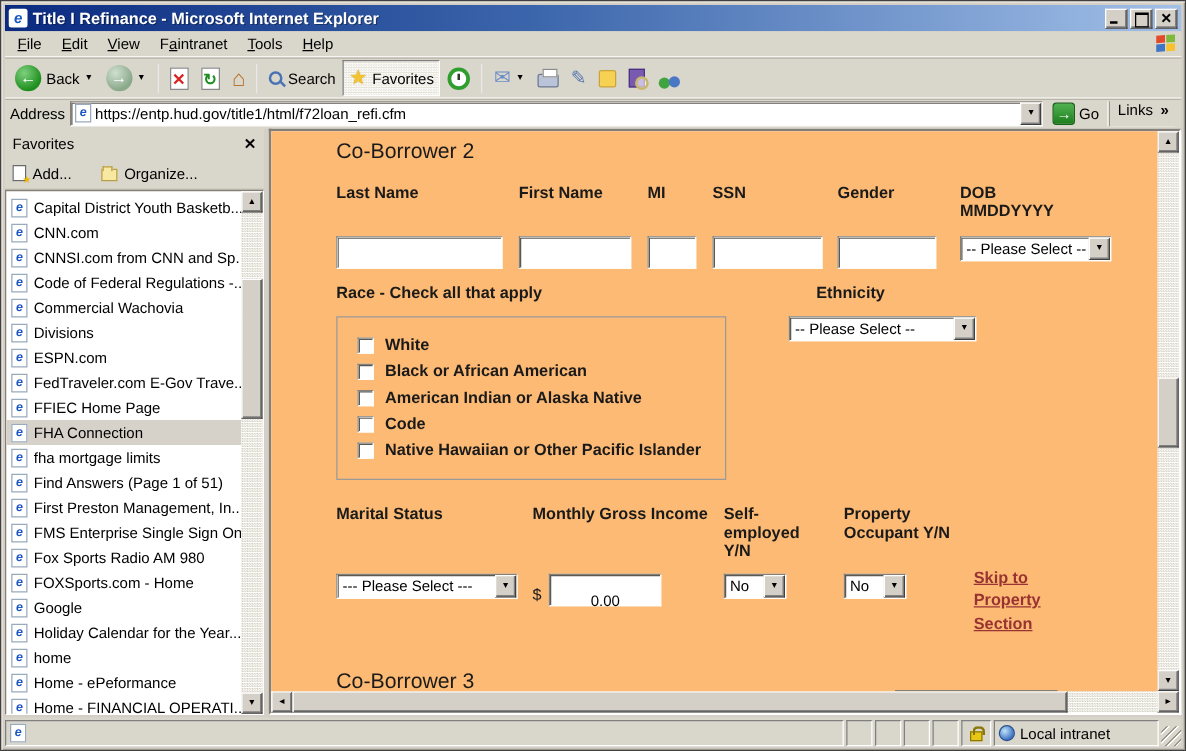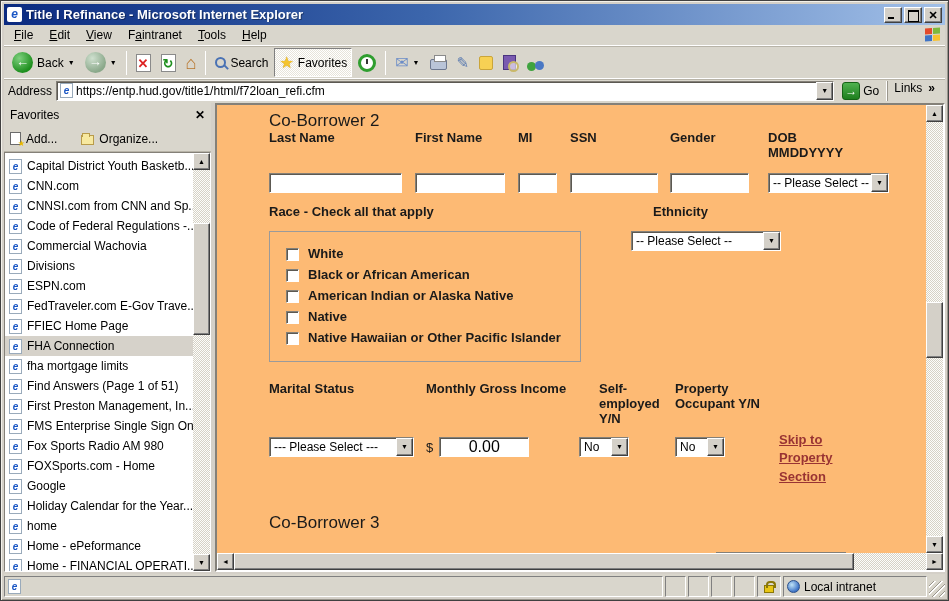--- a/index.html
+++ b/index.html
@@ -135,57 +135,57 @@
 
   
   .content-wrap { flex:1; margin-left:4px; border:2px solid; display:flex; flex-direction:column;
     border-color:#848078 #fff #fff #848078; background:#fff; min-width:0; }
   .content-row { flex:1; display:flex; min-height:0; }
   .page { flex:1; overflow:hidden; background:#fdba74; padding:4px 0 0 52px; position:relative; }
 
   
   .h-sect { font-size:17px; color:#1a1a1a; margin-top:2px; }
   .lbl { font-weight:bold; font-size:13px; color:#1a1a1a; line-height:1.15; }
-  .row-fields { display:grid; grid-template-columns:146px 103px 52px 100px 98px 130px; margin-top:0; }
+  .row-fields { display:grid; grid-template-columns:146px 103px 52px 100px 98px 130px; margin-top:16px; }
   .row-inputs { display:grid; grid-template-columns:146px 103px 52px 100px 98px 130px; margin-top:12px; }
   .xp-input { height:20px; background:#fff; border:1px solid; border-color:#848078 #fff #fff #848078;
-    box-shadow: inset 1px 1px 0 #5c5952; font-size:16px; padding:0 3px;
+    box-shadow: inset 1px 1px 0 #5c5952; font-size:12px; padding:12px 3px;
     font-family:"Liberation Sans",sans-serif; }
   .xp-select { height:20px; display:inline-flex; background:#fff; border:1px solid;
     border-color:#848078 #fff #fff #848078; box-shadow: inset 1px 1px 0 #5c5952; }
   .xp-select .val { flex:1; font-size:12px; padding:2px 2px 0 4px; white-space:nowrap; overflow:hidden; }
   .xp-select .btn { width:17px; flex:0 0 17px; background:#d4d0c8; border:1px solid;
     border-color:#fff #404040 #404040 #fff; box-shadow: inset -1px -1px 0 #808080;
     font-size:7px; text-align:center; line-height:15px; }
   .race-row { position:relative; margin-top:12px; }
   .race-box { margin-top:11px; width:312px; border:1px solid #9a9a9a; padding:12px 0 12px 16px; }
   .chk-row { display:flex; align-items:center; gap:9px; height:21px; }
   .chk { width:13px; height:13px; background:#fff; border:1px solid;
     border-color:#848078 #fff #fff #848078; box-shadow: inset 1px 1px 0 #5c5952; }
   .eth-block { position:absolute; left:362px; top:0; }
   .eth-block .xp-select { margin-top:11px; width:150px; }
   .eth-block .lbl { padding-left:22px; }
   .marital-labels { display:grid; grid-template-columns:157px 153px 96px 104px auto; margin-top:20px; }
-  .marital-labels .w72 { width:76px;margin-left:20px; }
+  .marital-labels .w72 { width:76px; }
   .marital-labels .w100 { width:104px; }
   .marital-controls { display:grid; grid-template-columns:157px 153px 96px 104px auto; margin-top:10px; align-items:start; }
   .income-wrap { display:flex; align-items:flex-end; gap:6px; }
   .income-wrap .cur { font-size:13px; color:#1a1a1a; padding-bottom:2px; }
   .skip-link { width:80px; font-weight:bold; font-size:13px; color:#993333;
     text-decoration:underline; line-height:1.45; margin-top:-6px; }
   .partial-line { position:absolute; height:1px; background:#848078; width:130px; }
 
   
   .statusbar { height:23px; flex:0 0 23px; margin-top:2px; display:flex; align-items:stretch; gap:2px;
     background:#d9d6cc; font-size:12px; padding-top:2px; }
   .pane { border:1px solid; border-color:#808080 #fff #fff #808080; display:flex; align-items:center; padding:0 3px; }
   .pane.main-pane { flex:1; }
   .pane.tiny { width:21px; }
   .pane.lockp { width:24px; justify-content:center; }
-  .pane.zone { width:144px; gap:4px; }
+  .pane.zone { width:132px; gap:4px; }
   .lock { width:10px; height:8px; background:#e8c616; border:1px solid #8a7708; position:relative; margin-top:4px; }
   .lock::before { content:""; position:absolute; left:1px; top:-5px; width:6px; height:5px;
     border:2px solid #8a7708; border-bottom:none; border-radius:4px 4px 0 0; }
   .globe { width:13px; height:13px; border-radius:50%;
     background: radial-gradient(circle at 35% 35%, #bfe3f7, #3f74c6 70%); border:1px solid #2a4f8a; }
   .grip { width:16px; align-self:flex-end; height:16px;
     background: repeating-linear-gradient(135deg, transparent 0 3px, #9a968c 3px 4px, #fff 4px 5px); }
 </style>
 </head>
 <body>
@@ -454,21 +454,21 @@
               <div class="chk-row">
                 <span class="chk"></span>
                 <span class="lbl">Black or African American</span>
               </div>
               <div class="chk-row">
                 <span class="chk"></span>
                 <span class="lbl">American Indian or Alaska Native</span>
               </div>
               <div class="chk-row">
                 <span class="chk"></span>
-                <span class="lbl">Native</span>
+                <span class="lbl">Code</span>
               </div>
               <div class="chk-row">
                 <span class="chk"></span>
                 <span class="lbl">Native Hawaiian or Other Pacific Islander</span>
               </div>
             </div>
             <div class="eth-block">
               <div class="lbl">Ethnicity</div>
               <div class="xp-select">
                 <span class="val">-- Please Select --</span>

